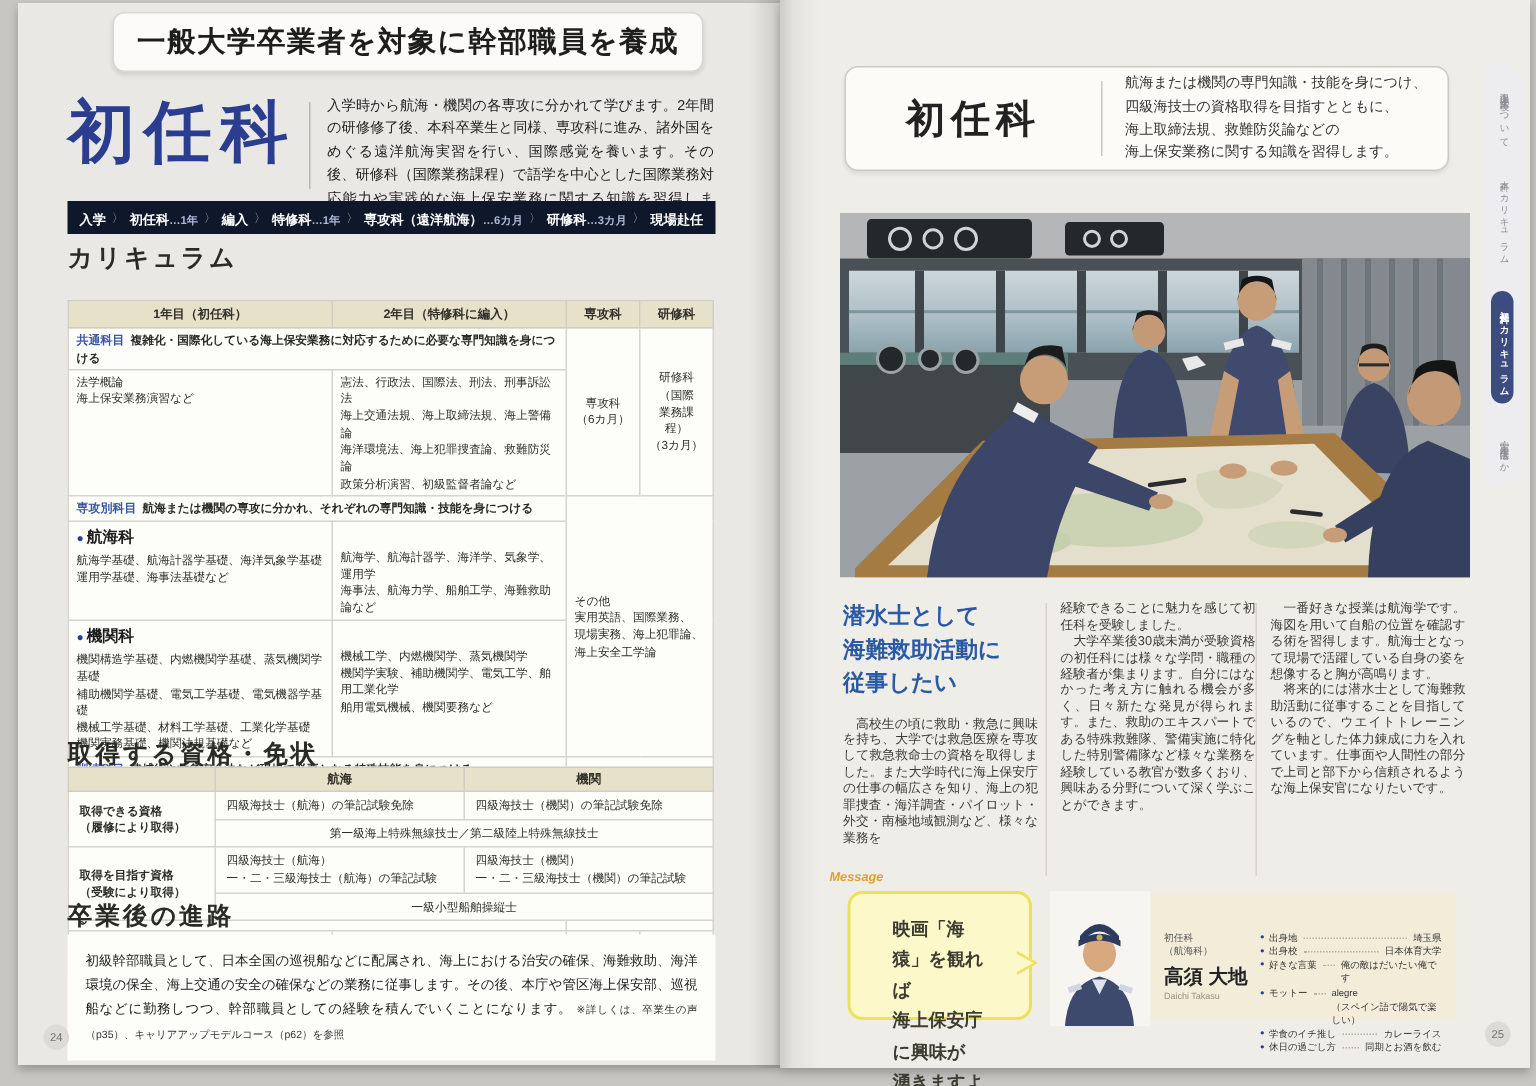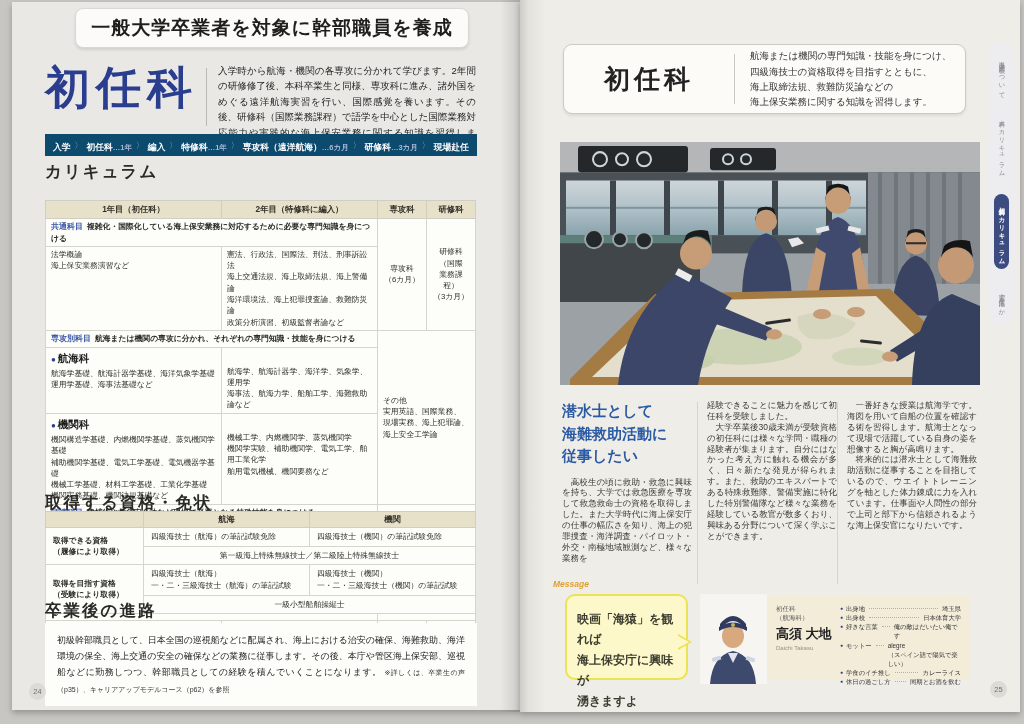--- a/index.html
+++ b/index.html
@@ -12,21 +12,21 @@
         background:linear-gradient(90deg,rgba(40,40,40,0) 0%,rgba(40,40,40,.16) 45%,rgba(80,80,80,.07) 62%,rgba(0,0,0,0) 100%);}
   .pre{white-space:pre-line;}
 
   
   .banner{position:absolute;left:63px;top:6px;width:392px;height:38px;background:#fcfbf9;border:1px solid #d8d7d2;
           border-radius:8px;box-shadow:0 2px 3px rgba(0,0,0,.10);display:flex;align-items:center;justify-content:center;
           font-size:19px;font-weight:bold;letter-spacing:1px;color:#1e1e1c;}
   .ptitle{position:absolute;left:33px;top:56px;font-size:45px;font-weight:bold;color:#2a3d8f;letter-spacing:6px;}
   .vline{position:absolute;left:194px;top:66px;width:1px;height:58px;background:#b9b8b3;}
   .intro{position:absolute;left:206px;top:61px;width:258px;font-size:9.5px;line-height:1.62;color:#222;text-align:justify;}
-  .flowbar{position:absolute;left:33px;top:132px;width:432px;height:22px;background:#0c4a6e;display:flex;align-items:center;
+  .flowbar{position:absolute;left:33px;top:132px;width:432px;height:22px;background:#0f172a;display:flex;align-items:center;
            justify-content:space-between;padding:0 8px;box-sizing:border-box;white-space:nowrap;}
   .fm{color:#fff;font-size:8.8px;font-weight:bold;}
   .fs{color:#aab6d8;font-size:7.5px;font-weight:bold;}
   .chev{color:#9aa6c9;font-size:8px;margin:0 2px;}
   .sechead{position:absolute;left:33px;font-size:16.5px;font-weight:bold;color:#2a2a26;letter-spacing:2px;}
   .curr-head{top:159px;}
   .curr-desc{position:absolute;left:131px;top:159px;width:335px;font-size:7.8px;line-height:1.5;color:#333;}
   table{border-collapse:collapse;table-layout:fixed;}
   .curr{position:absolute;left:33px;top:198px;width:430px;background:#fdfdfa;}
   .curr th{background:#e8e1c9;font-size:8.3px;font-weight:bold;color:#32302a;height:15px;border:1px solid #cfcec5;padding:1px 2px;}
@@ -61,27 +61,27 @@
   .rsummary{padding-left:15px;font-size:9.5px;line-height:1.62;color:#333;}
   .photo{position:absolute;left:40px;top:142px;width:420px;height:243px;display:block;}
   .vr{position:absolute;top:402px;width:1px;height:182px;background:#d6d4cc;}
   .vr1{left:177px;} .vr2{left:317px;}
   .icol{position:absolute;top:400px;width:130px;}
   .col1{left:42px;} .col2{left:187px;} .col3{left:327px;}
   .ihead{font-size:15px;font-weight:bold;color:#2b5aa5;line-height:1.5;margin-bottom:9px;}
   .ibody{font-size:8.5px;line-height:1.28;color:#3a3a36;text-align:justify;}
   .msg-label{position:absolute;left:33px;top:579px;font-size:8.5px;font-weight:bold;font-style:italic;color:#dfa032;}
   .bubble{position:absolute;left:45px;top:594px;width:123px;height:86px;background:#fdf8c9;border:2px solid #ece257;
-          border-radius:10px;box-sizing:border-box;padding:13px 10px;font-size:12px;font-weight:bold;color:#3c3c30;line-height:1.7;}
+          border-radius:10px;box-sizing:border-box;padding:13px 28px;font-size:12px;font-weight:bold;color:#3c3c30;line-height:1.7;}
   .bubble:before{content:"";position:absolute;right:-14px;top:38px;border:8px solid transparent;border-left:14px solid #ece257;}
   .bubble:after{content:"";position:absolute;right:-9px;top:40px;border:6px solid transparent;border-left:11px solid #fdf8c9;}
   .portrait{position:absolute;left:180px;top:594px;width:67px;height:90px;background:#f7f6f2;}
   .portrait svg{display:block;}
   .infobox{position:absolute;left:247px;top:596px;width:203px;height:84px;background:#f2ecd9;box-sizing:border-box;
-           padding:8px 9px;display:flex;}
+           padding:25px 9px;display:flex;}
   .who{width:64px;}
   .course{font-size:6.5px;color:#555;line-height:1.4;}
   .name{font-size:13px;font-weight:bold;color:#222;margin:3px 0 2px 0;}
   .romaji{font-size:6px;color:#9a927e;}
   .details{flex:1;display:flex;flex-direction:column;justify-content:space-between;}
   .drow{display:flex;align-items:flex-start;font-size:6.3px;line-height:1.45;}
   .db{color:#2a3d8f;font-size:5px;margin:1px 3px 0 0;}
   .dl{color:#333;white-space:nowrap;}
   .lead{flex:1;border-bottom:1px dotted #b9b09a;margin:4px 4px 0 4px;min-width:8px;}
   .dv{color:#333;max-width:78px;text-align:left;}

